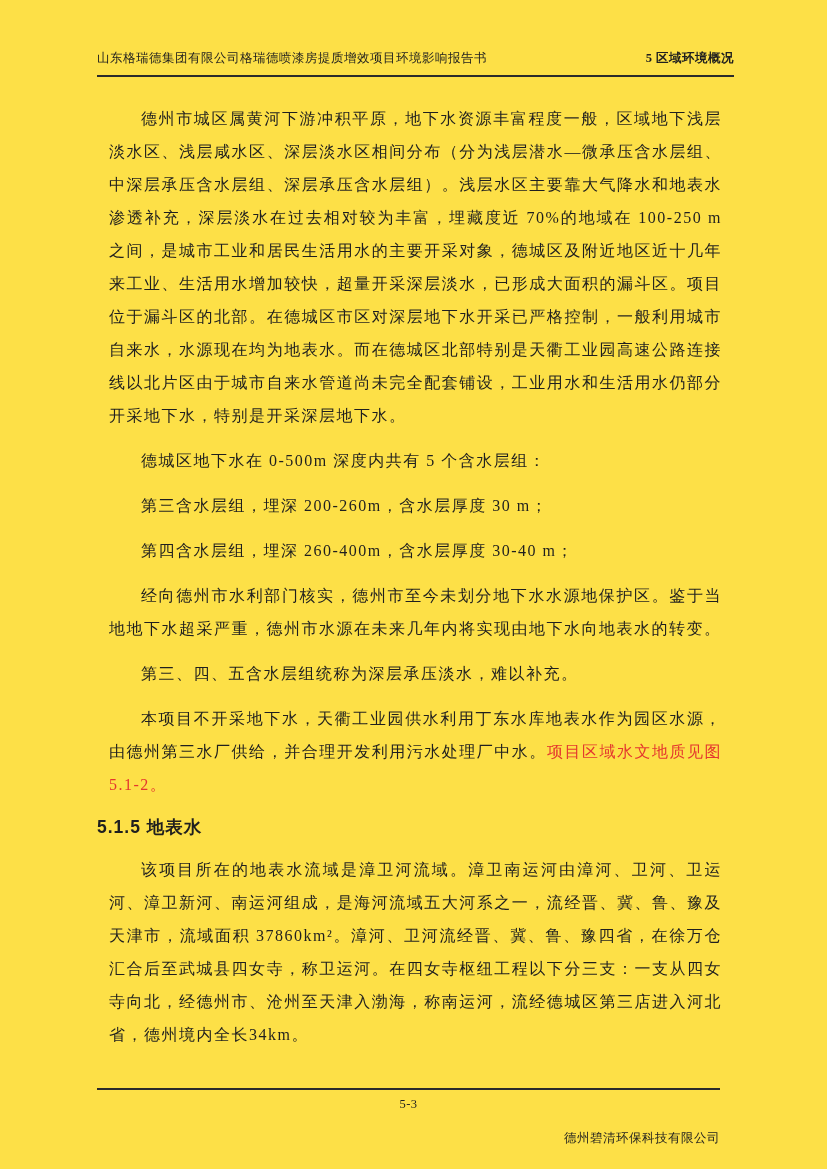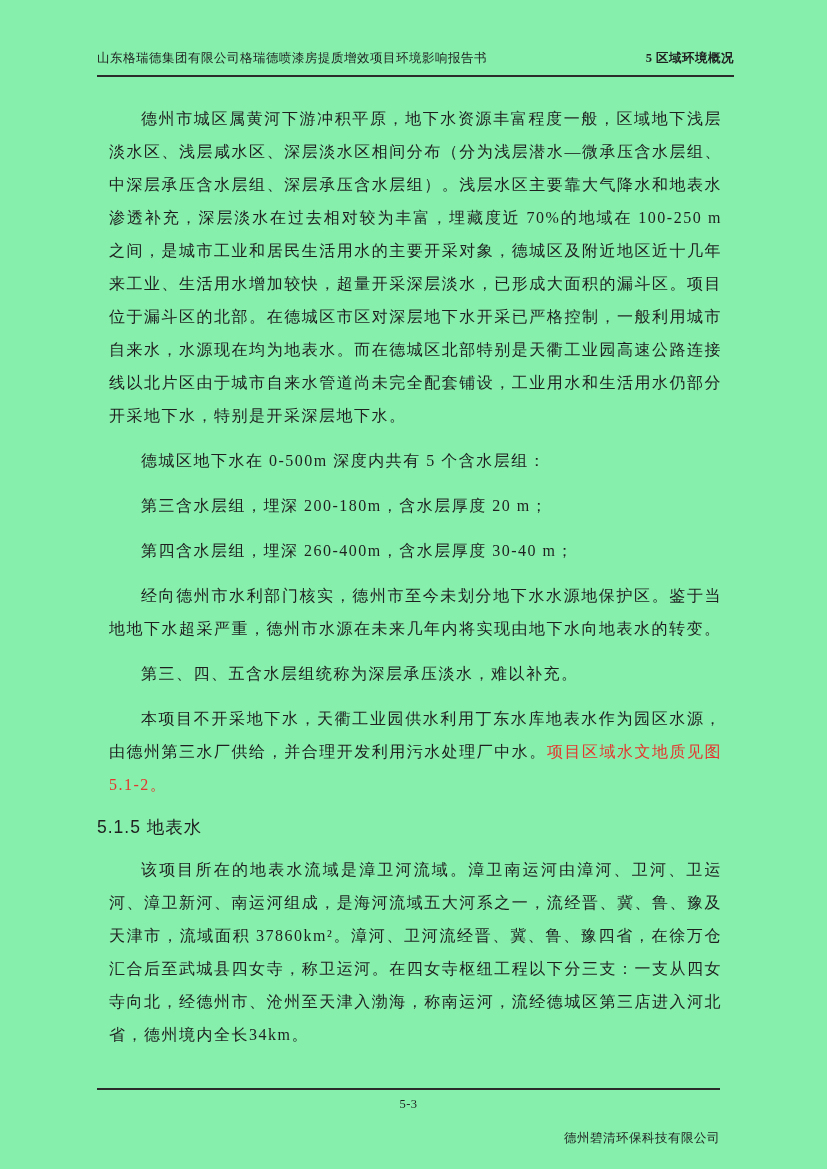--- a/index.html
+++ b/index.html
@@ -1,19 +1,19 @@
 <!DOCTYPE html>
 <html><head>
 <meta charset="utf-8">
 <style>
   html,body{margin:0;padding:0;background:#ffffff;}
   .page{
     position:relative;
     width:827px;height:1169px;
-    background:#86efac;
+    background:#fde047;
     font-family:"Liberation Serif","DejaVu Serif",serif;
     color:#1f1f1f;
     overflow:hidden;
   }
   .header{
     position:absolute;top:50px;left:97px;right:93px;
     display:flex;justify-content:space-between;align-items:flex-end;
     font-size:12.5px;line-height:17px;
     letter-spacing:0.5px;
     border-bottom:2px solid #2b2b2b;
@@ -27,21 +27,21 @@
     text-align:justify;
   }
   .body p{
     margin:12px;
     text-indent:2em;
   }
   .body p.hang{text-indent:2em;}
   .body h3{
     margin:11px 0 5px 0;
     font-size:17.5px;line-height:28px;
-    font-weight:normal;
+    font-weight:bold;
     font-family:"Liberation Sans","DejaVu Sans",sans-serif;
     letter-spacing:1px;
     text-indent:0;
   }
   .red{color:#e4362e;}
   .footer{
     position:absolute;top:1088px;left:97px;right:107px;
     border-top:2px solid #2b2b2b;
     padding-top:6px;
     font-size:12.5px;line-height:16px;
@@ -64,21 +64,21 @@
 <div class="page">
 
   <div class="header">
     <span>山东格瑞德集团有限公司格瑞德喷漆房提质增效项目环境影响报告书</span>
     <span class="hdr-right">5 区域环境概况</span>
   </div>
 
   <div class="body">
     <p>德州市城区属黄河下游冲积平原，地下水资源丰富程度一般，区域地下浅层淡水区、浅层咸水区、深层淡水区相间分布（分为浅层潜水—微承压含水层组、中深层承压含水层组、深层承压含水层组）。浅层水区主要靠大气降水和地表水渗透补充，深层淡水在过去相对较为丰富，埋藏度近 70%的地域在 100-250 m 之间，是城市工业和居民生活用水的主要开采对象，德城区及附近地区近十几年来工业、生活用水增加较快，超量开采深层淡水，已形成大面积的漏斗区。项目位于漏斗区的北部。在德城区市区对深层地下水开采已严格控制，一般利用城市自来水，水源现在均为地表水。而在德城区北部特别是天衢工业园高速公路连接线以北片区由于城市自来水管道尚未完全配套铺设，工业用水和生活用水仍部分开采地下水，特别是开采深层地下水。</p>
     <p>德城区地下水在 0-500m 深度内共有 5 个含水层组：</p>
-    <p>第三含水层组，埋深 200-180m，含水层厚度 20 m；</p>
+    <p>第三含水层组，埋深 200-260m，含水层厚度 30 m；</p>
     <p>第四含水层组，埋深 260-400m，含水层厚度 30-40 m；</p>
     <p>经向德州市水利部门核实，德州市至今未划分地下水水源地保护区。鉴于当地地下水超采严重，德州市水源在未来几年内将实现由地下水向地表水的转变。</p>
     <p>第三、四、五含水层组统称为深层承压淡水，难以补充。</p>
     <p><span>本项目不开采地下水，天衢工业园供水利用丁东水库地表水作为园区水源，由德州第三水厂供给，并合理开发利用污水处理厂中水。</span><span class="red" style="color: rgb(228, 54, 46);">项目区域水文地质见图 5.1-2。</span></p>
     <h3>5.1.5 地表水</h3>
     <p>该项目所在的地表水流域是漳卫河流域。漳卫南运河由漳河、卫河、卫运河、漳卫新河、南运河组成，是海河流域五大河系之一，流经晋、冀、鲁、豫及天津市，流域面积 37860km²。漳河、卫河流经晋、冀、鲁、豫四省，在徐万仓汇合后至武城县四女寺，称卫运河。在四女寺枢纽工程以下分三支：一支从四女寺向北，经德州市、沧州至天津入渤海，称南运河，流经德城区第三店进入河北省，德州境内全长34km。</p>
   </div>
 
   <div class="footer">
     <span class="page-num">5-3</span>

